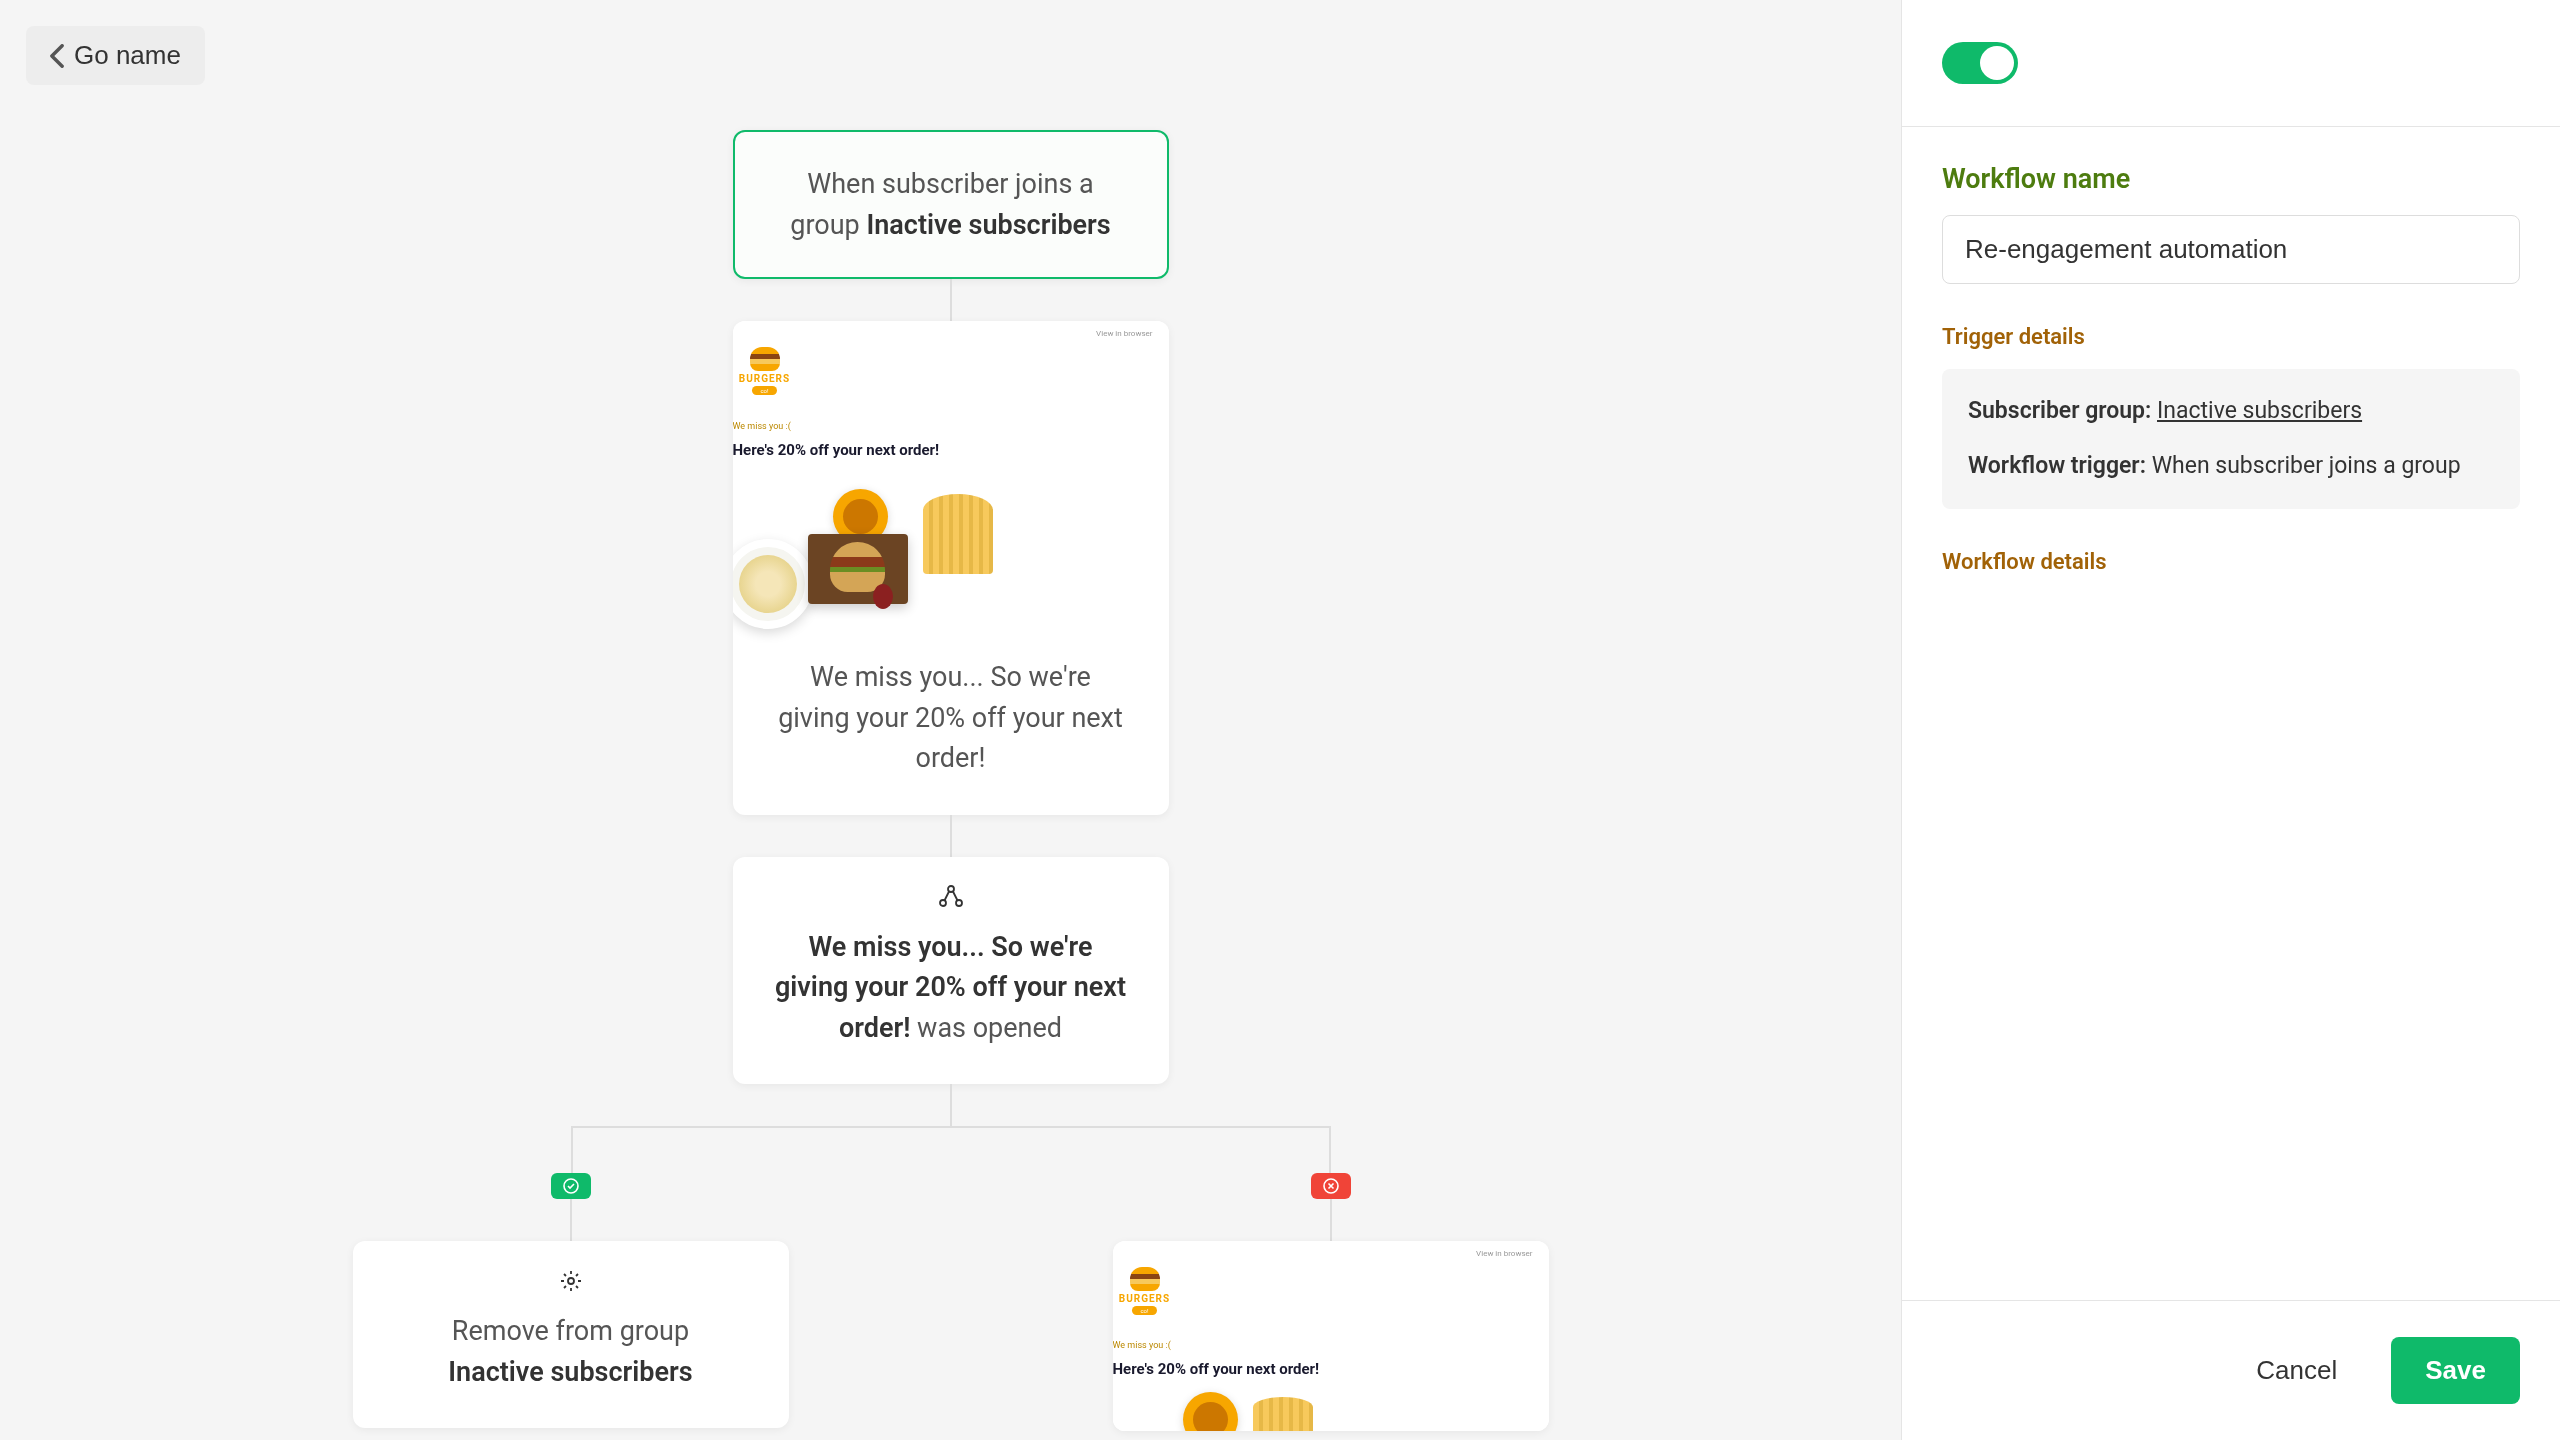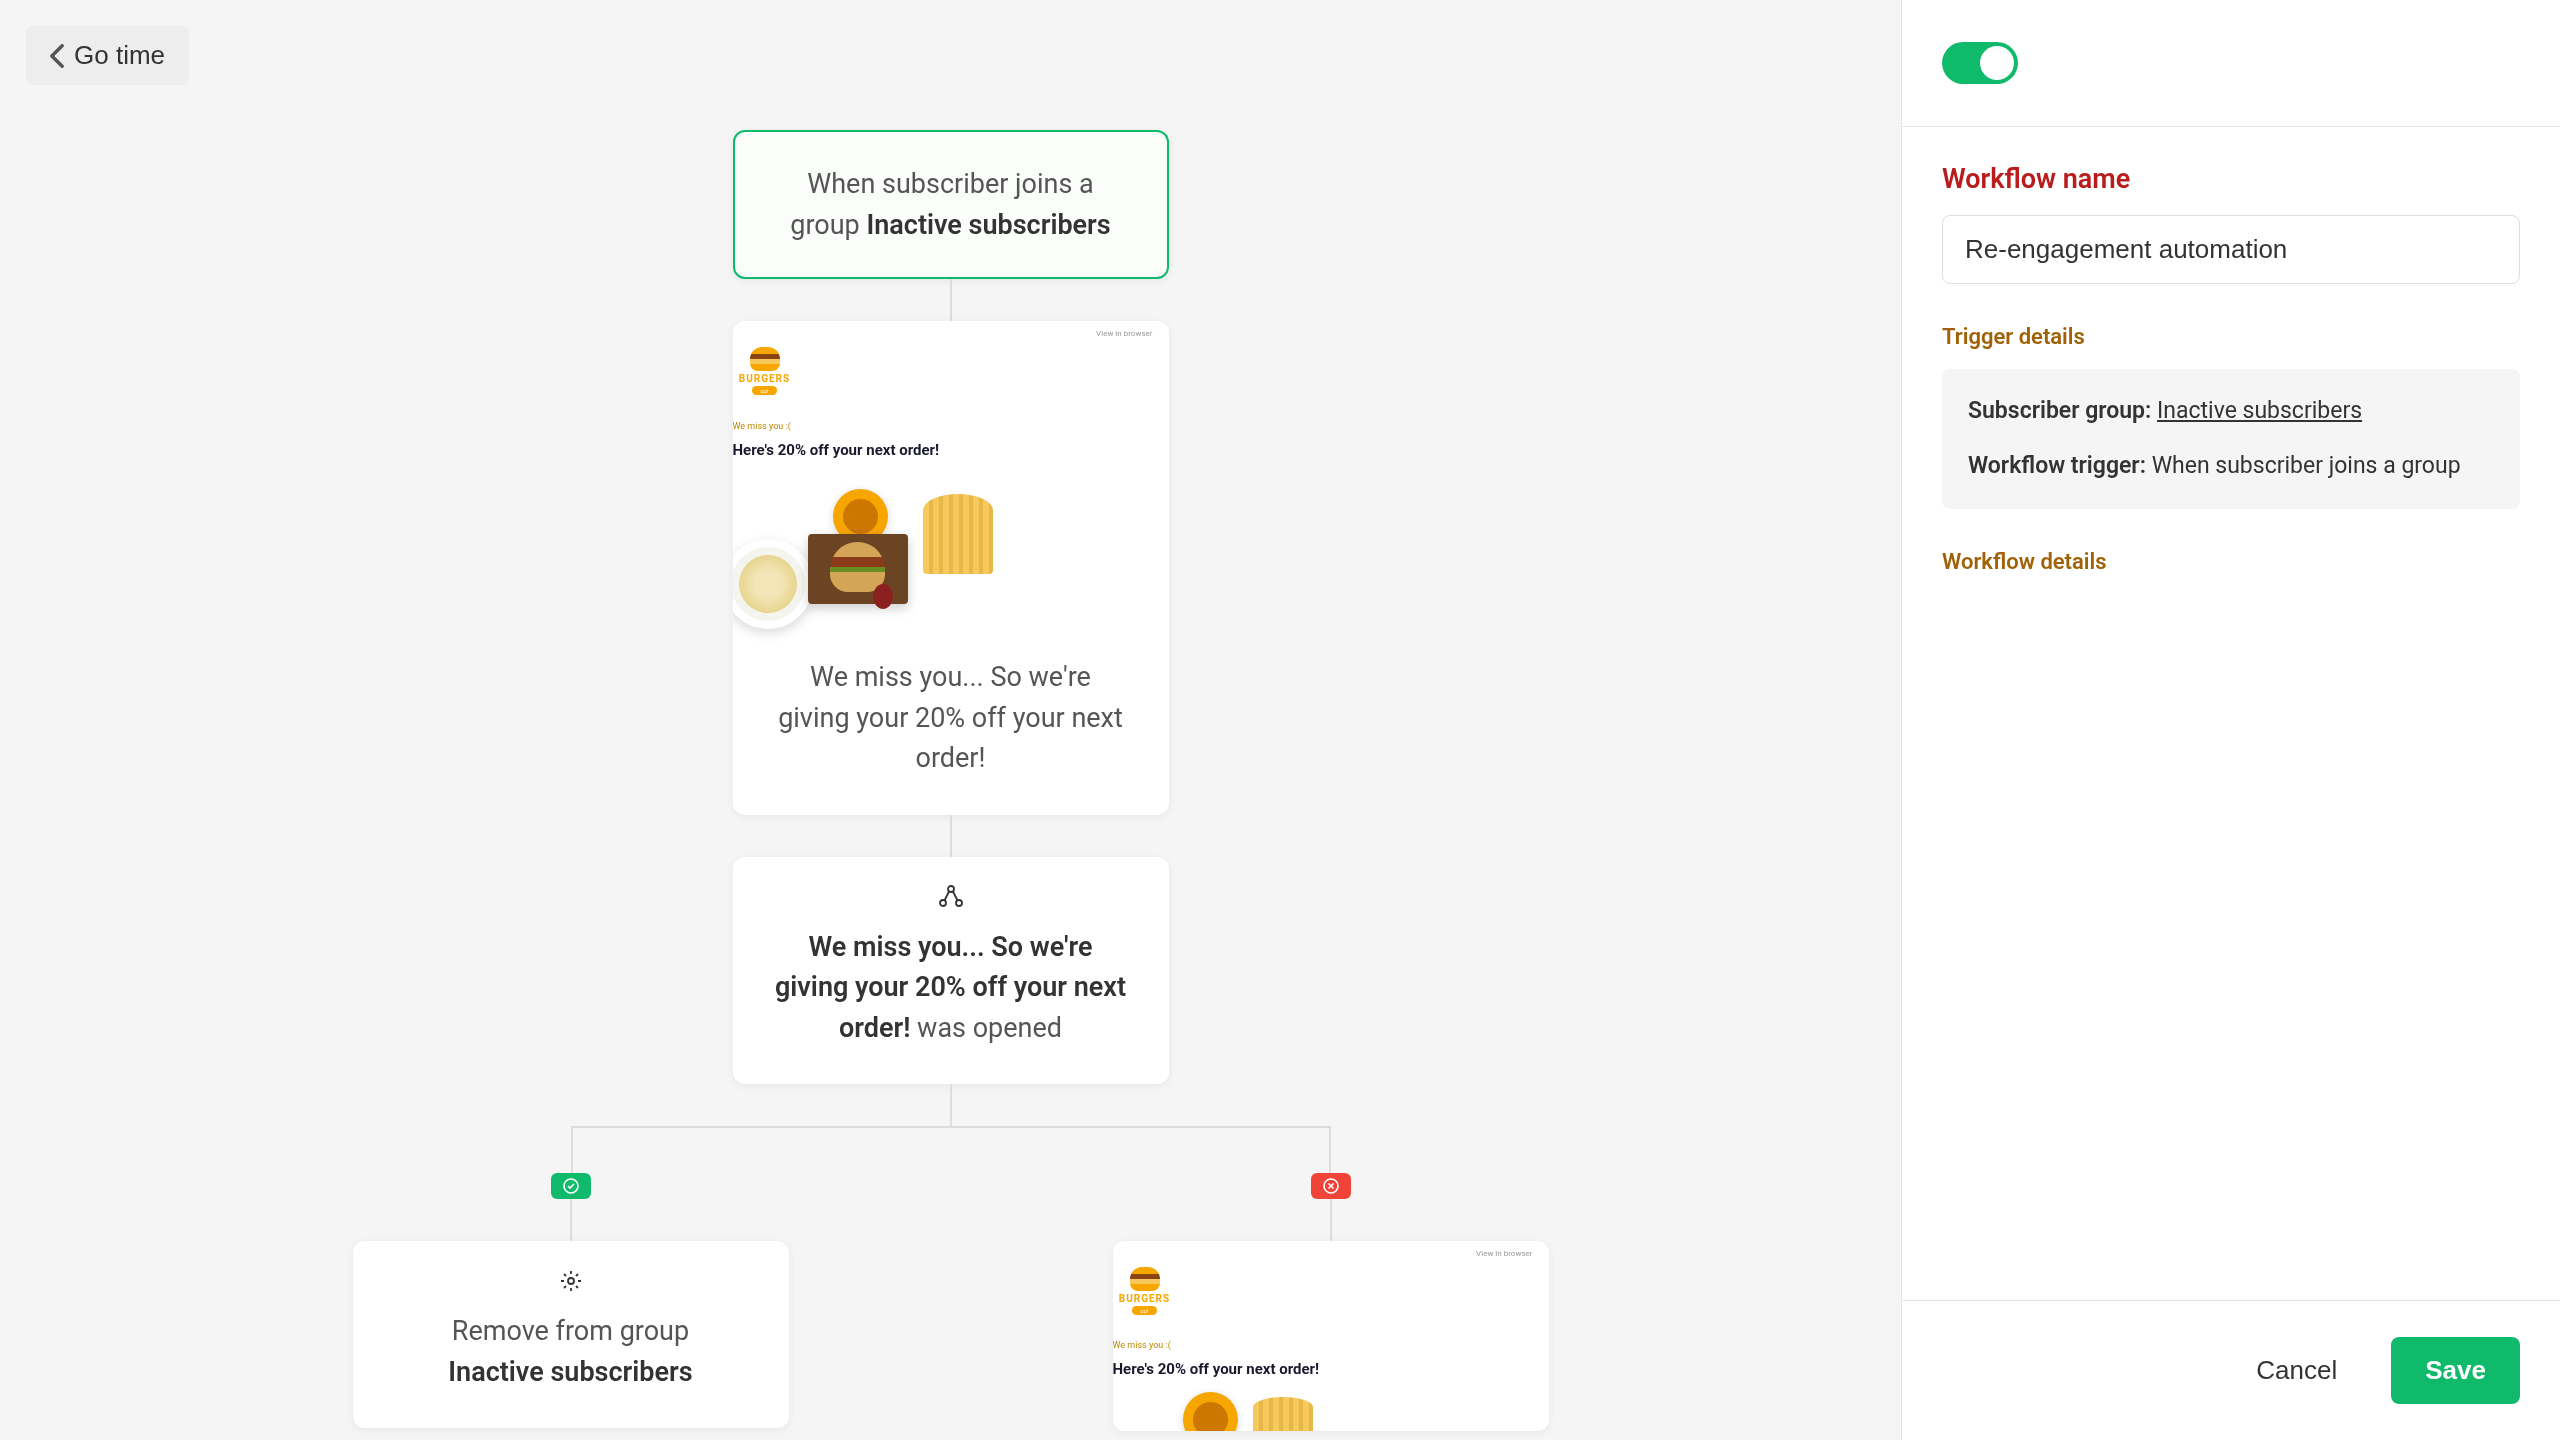--- a/index.html
+++ b/index.html
@@ -450,21 +450,21 @@
       padding: 0 40px 40px;
       flex: 1;
       border-top: 1px solid #e5e5e5;
       margin-top: 42px;
       padding-top: 36px;
     }
     
     .field-label {
       font-size: 27px;
       font-weight: 600;
-      color: #b91c1c;
+      color: #4d7c0f;
       margin-bottom: 20px;
     }
     
     .text-input {
       width: 100%;
       padding: 18px 22px;
       border: 1px solid #ddd;
       border-radius: 8px;
       font-size: 26px;
       color: #333;
@@ -553,21 +553,21 @@
   </style>
 </head>
 <body>
 
 <div class="main-container">
   <div class="canvas-area">
     <button class="go-back-btn">
       <svg viewBox="0 0 8 14" fill="none" stroke="#555" stroke-width="2" stroke-linecap="round" stroke-linejoin="round">
         <path d="M7 1L1 7L7 13"></path>
       </svg>
-      <span>Go time</span>
+      <span>Go name</span>
     </button>
 
     <div class="workflow-canvas">
 
       <div class="workflow-node trigger-node">
         <div class="trigger-text">
           <span>When subscriber joins a group </span><span class="bold">Inactive subscribers</span>
         </div>
       </div>
 

